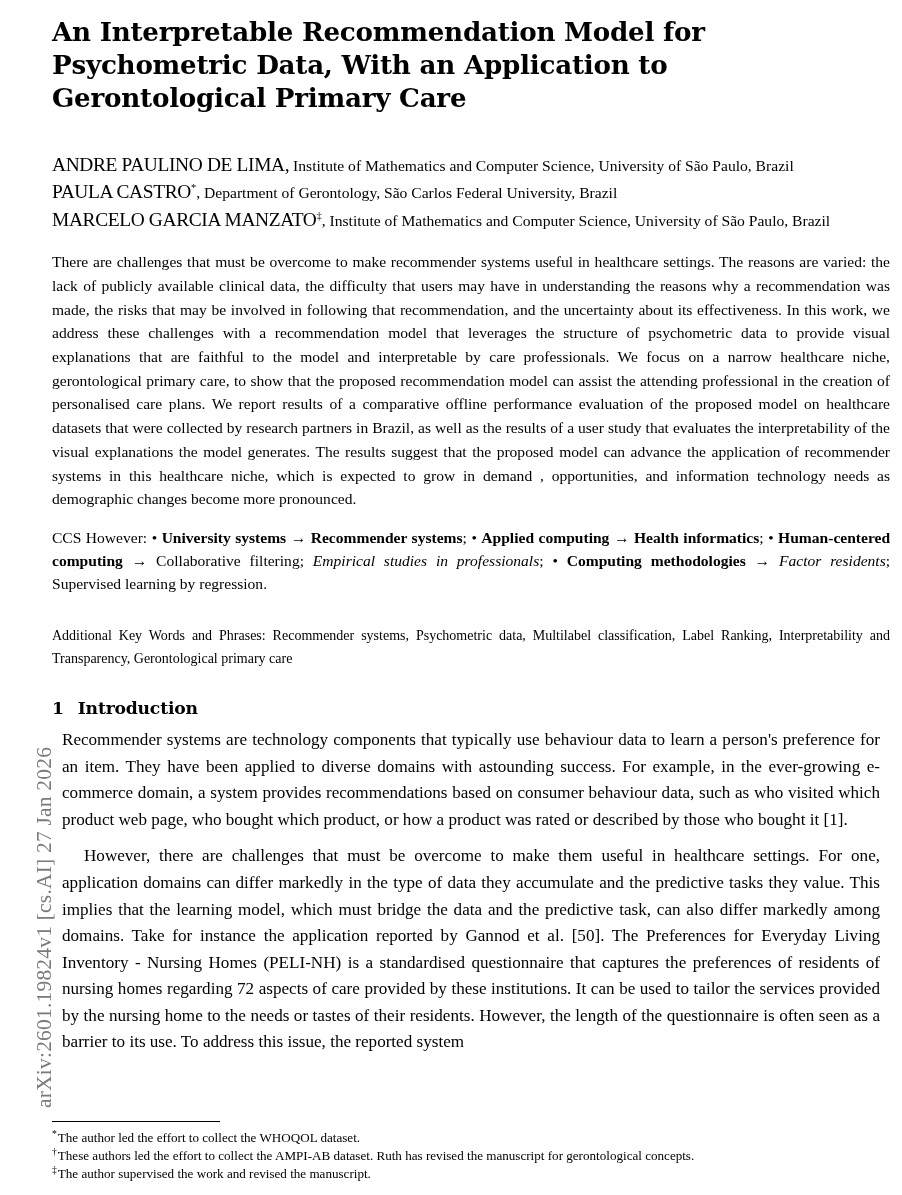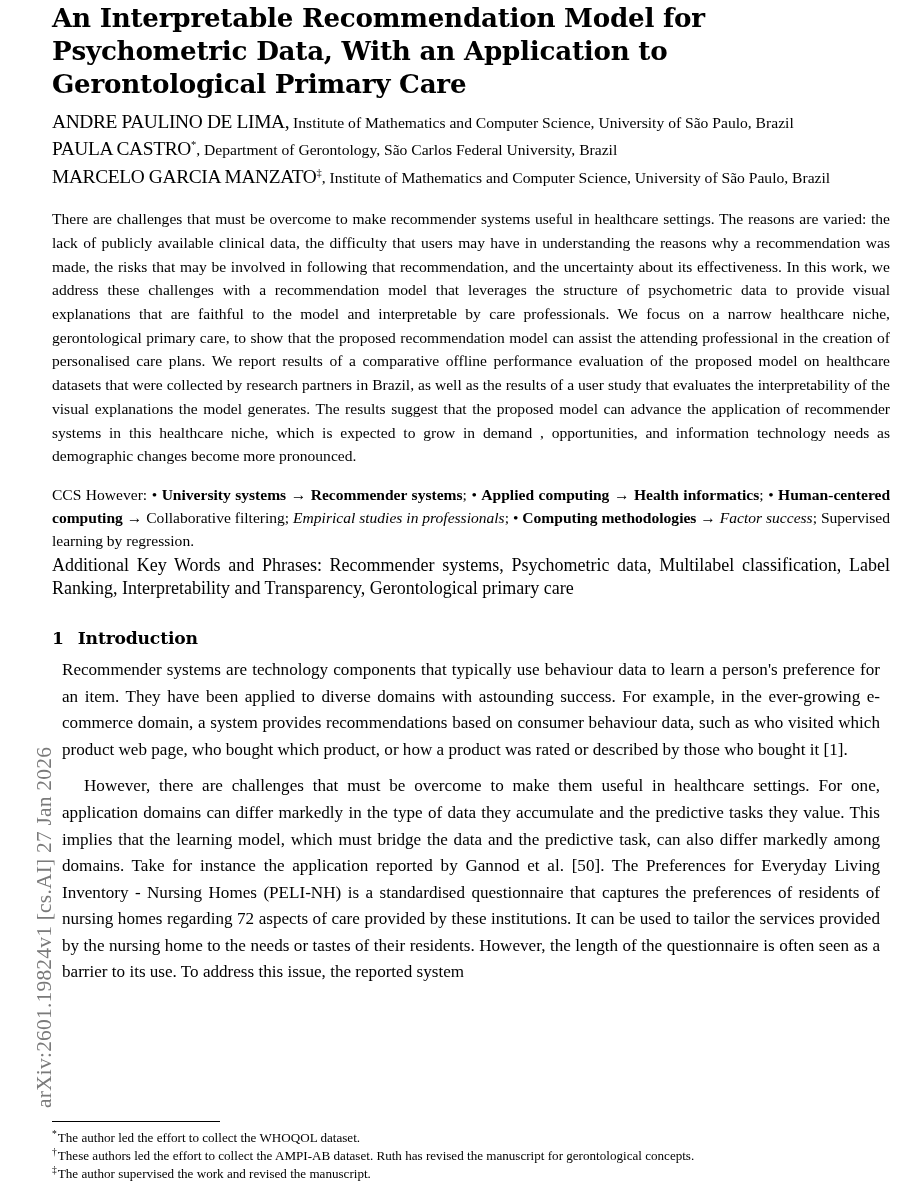--- a/index.html
+++ b/index.html
@@ -47,27 +47,27 @@
   }
 
   
   #title {
     font-family: "DejaVu Serif", "Liberation Serif", serif;
     font-weight: bold;
     font-size: 26.2px;
     line-height: 33px;
     letter-spacing: -0.25px;
     margin: 0;
-    padding-top: 1px;
+    padding-top: 15px;
     text-align: left;
   }
 
   
   #authors {
-    margin-top: 9px;
+    margin-top: 38px;
     font-size: 17.5px;
     line-height: 26.4px;
   }
   .author-line {
     margin: 0;
   }
   .author-names {
     font-size: 19.4px;
     letter-spacing: -0.35px;
   }
@@ -94,22 +94,22 @@
   #ccs {
     margin-top: 15px;
     font-size: 15.55px;
     line-height: 23px;
     text-align: justify;
   }
   #ccs b { font-weight: bold; }
   #ccs i { font-style: italic; }
 
   #keywords {
-    margin-top: 2px;
-    font-size: 18px;
+    margin-top: 29px;
+    font-size: 14px;
     line-height: 23px;
     text-align: justify;
   }
 
   
   #section-head {
     margin-top: 28px;
     font-family: "DejaVu Serif", "Liberation Serif", serif;
     font-weight: bold;
     font-size: 17.2px;
@@ -202,21 +202,21 @@
       <span>•</span>
       <b>Human-centered computing</b>
       <span>→</span>
       <span>Collaborative filtering</span><span>;</span>
       <i>Empirical studies in professionals</i><span>;</span>
     </span>
     <span>
       <span>•</span>
       <b>Computing methodologies</b>
       <span>→</span>
-      <i>Factor success</i><span>;</span>
+      <i>Factor residents</i><span>;</span>
       <span>Supervised learning by regression.</span>
     </span>
   </div>
 
   <div id="keywords">
     <span>Additional Key Words and Phrases:</span>
     <span>Recommender systems, Psychometric data, Multilabel classification, Label Ranking, Interpretability and Transparency, Gerontological primary care</span>
   </div>
 
   <div id="section-head">

